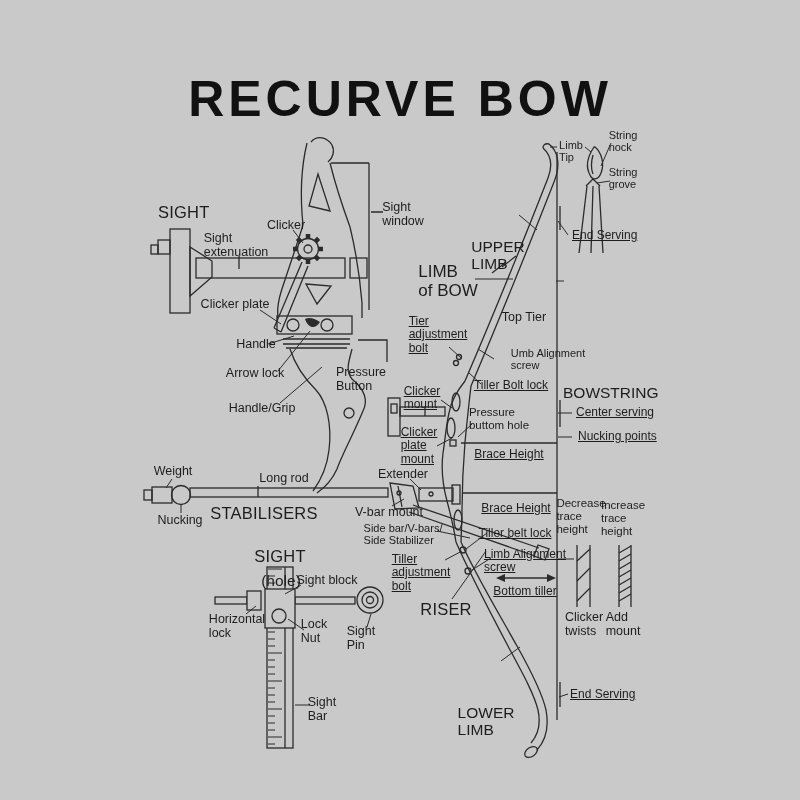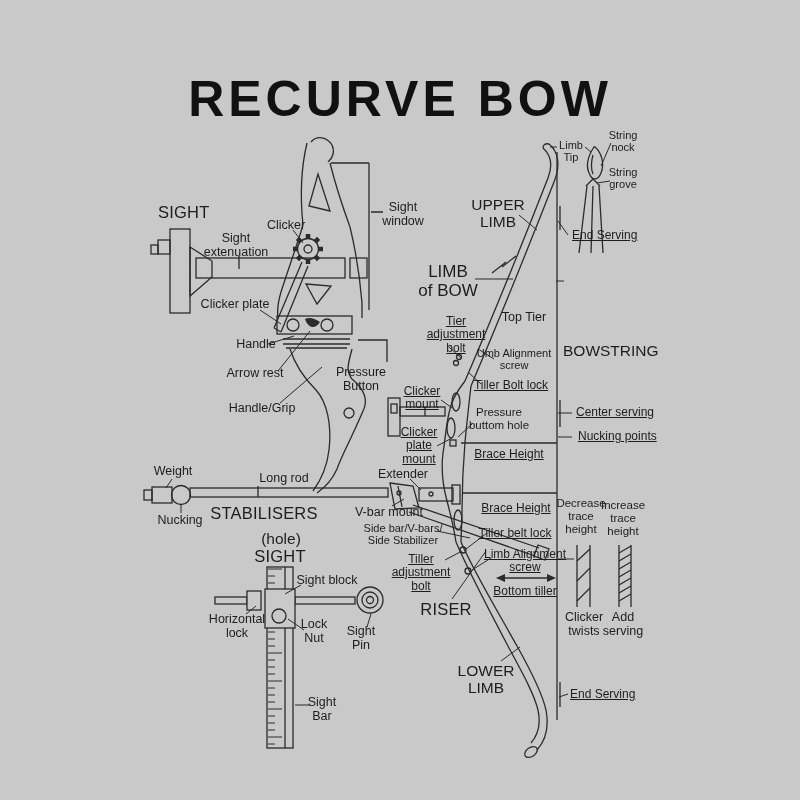--- a/index.html
+++ b/index.html
@@ -13,27 +13,27 @@
   svg.draw { position:absolute; inset:0; }
   svg.draw path, svg.draw rect, svg.draw circle, svg.draw ellipse, svg.draw line {
     stroke:var(--ink); fill:none; stroke-width:1.3;
   }
   svg.draw .teeth { stroke-width:4.5; }
   svg.draw .thin { stroke-width:1; }
   svg.draw .fill { fill:var(--ink); stroke:none; }
   svg.draw .bgfill { fill:var(--bg); }
   .lbl {
     position:absolute; color:var(--text);
-    font-size:12.5px; line-height:1.12; text-align:center;
+    font-size:12.5px; line-height:1.12; text-align:left;
     transform:translateX(-50%); white-space:pre-line;
   }
   .la { transform:none; text-align:left; }
   .h17 { font-size:17px; }
   .h16 { font-size:16.5px; letter-spacing:.2px; }
-  .h15 { font-size:15.5px; }
+  .h15 { font-size:15.5px;margin-top:42px; }
   .s12 { font-size:12px;text-decoration:underline; }
   .s115 { font-size:11.5px; }
   .s11 { font-size:11px; }
   .title {
     position:absolute; left:50%; top:70px; transform:translateX(-50%);
     font-size:50px; font-weight:bold; letter-spacing:4px; color:#111;
     white-space:nowrap;
   }
 </style>
 </head>
@@ -173,42 +173,42 @@
   <div class="title">RECURVE BOW</div>
 
   <div class="lbl la h16" style="left:158px;top:203px">SIGHT</div>
   <div class="lbl" style="left:236px;top:231px">Sight
 extenuation</div>
   <div class="lbl" style="left:286px;top:218px">Clicker</div>
   <div class="lbl" style="left:235px;top:297px">Clicker plate</div>
   <div class="lbl" style="left:403px;top:200px">Sight
 window</div>
   <div class="lbl" style="left:256px;top:337px">Handle</div>
-  <div class="lbl" style="left:255px;top:366px">Arrow rest</div>
+  <div class="lbl" style="left:255px;top:366px">Arrow lock</div>
   <div class="lbl" style="left:361px;top:365px">Pressure
 Button</div>
   <div class="lbl" style="left:262px;top:401px">Handle/Grip</div>
 
   <div class="lbl s11" style="left:571px;top:139px">Limb
 Tip</div>
   <div class="lbl s11" style="left:623px;top:129px">String
 nock</div>
   <div class="lbl s11" style="left:623px;top:166px">String
 grove</div>
 
   <div class="lbl h15" style="left:498px;top:196px">UPPER
 LIMB</div>
   <div class="lbl h17" style="left:448px;top:262px">LIMB
 of BOW</div>
   <div class="lbl la h15" style="left:563px;top:342px">BOWSTRING</div>
   <div class="lbl" style="left:524px;top:310px">Top Tier</div>
-  <div class="lbl s12" style="left:456px;top:315px">Tier
+  <div class="lbl s12" style="left:438px;top:315px">Tier
 adjustment
 bolt</div>
-  <div class="lbl s11" style="left:514px;top:347px">Umb Alignment
+  <div class="lbl s11" style="left:548px;top:347px">Umb Alignment
 screw</div>
   <div class="lbl s12" style="left:511px;top:379px">Tiller Bolt lock</div>
   <div class="lbl s12" style="left:422px;top:385px">Clicker
 mount</div>
   <div class="lbl s115" style="left:499px;top:406px">Pressure
 buttom hole</div>
   <div class="lbl s12" style="left:419px;top:426px">Clicker
 plate
 mount</div>
   <div class="lbl la s12" style="left:576px;top:406px">Center serving</div>
@@ -239,21 +239,21 @@
 
   <div class="lbl s115" style="left:581px;top:497px">Decrease
 trace
 height</div>
   <div class="lbl s115" style="left:623px;top:499px">Increase
 trace
 height</div>
   <div class="lbl" style="left:584px;top:610px">Clicker
 twists</div>
   <div class="lbl" style="left:623px;top:610px">Add
-serving</div>
+mount</div>
 
   <div class="lbl h15" style="left:281px;top:530px">(hole)</div>
   <div class="lbl h16" style="left:280px;top:547px">SIGHT</div>
   <div class="lbl" style="left:327px;top:573px">Sight block</div>
   <div class="lbl" style="left:237px;top:612px">Horizontal
 lock</div>
   <div class="lbl" style="left:314px;top:617px">Lock
 Nut</div>
   <div class="lbl" style="left:361px;top:624px">Sight
 Pin</div>

